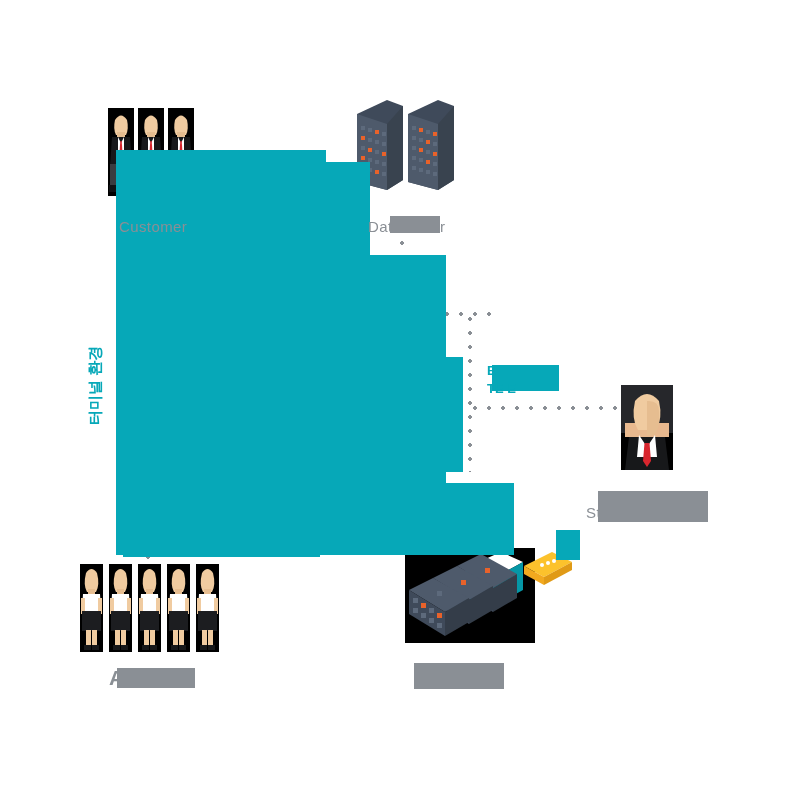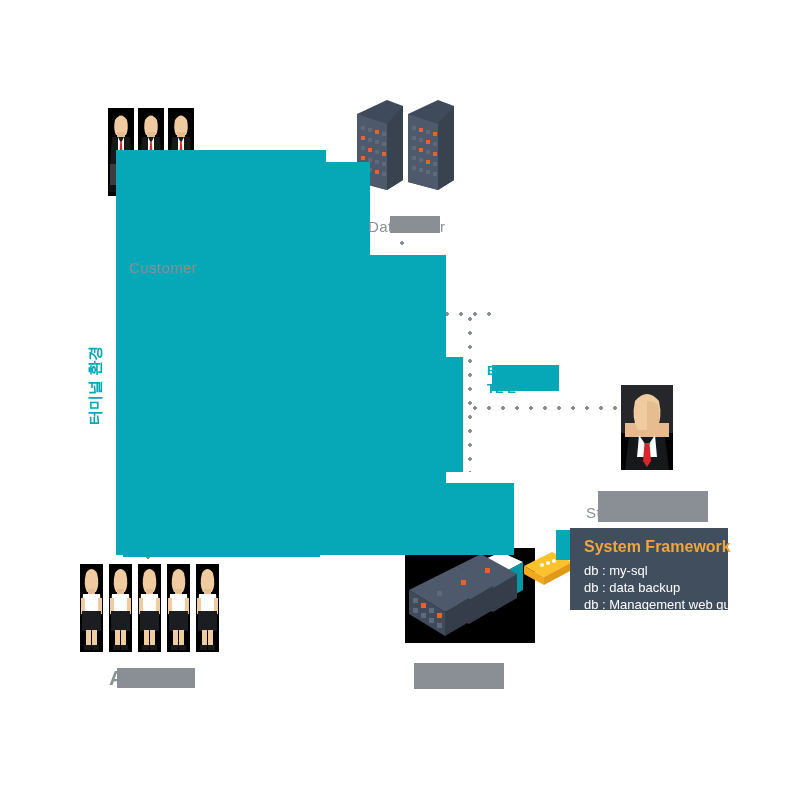--- a/index.html
+++ b/index.html
@@ -381,28 +381,22 @@
   <div class="teal-block" style="left:116px; top:150px; width:210px; height:405px;"></div>
   <div class="teal-block" style="left:326px; top:162px; width:44px; height:93px;"></div>
   <div class="teal-block" style="left:326px; top:255px; width:120px; height:300px;"></div>
   <div class="teal-block" style="left:438px; top:357px; width:25px; height:115px;"></div>
   <div class="teal-block" style="left:436px; top:483px; width:78px; height:72px;"></div>
   <div class="teal-block" style="left:492px; top:365px; width:67px; height:26px;"></div>
   <div class="teal-block" style="left:123px; top:551px; width:197px; height:6px;"></div>
   <div class="teal-block" style="left:426px; top:548px; width:68px; height:6px;"></div>
   <div class="teal-block" style="left:556px; top:530px; width:24px; height:30px;"></div>
 
-  <div class="sf-panel" style="left:570px; top:528px; width:158px; height:82px;">
-    <div class="sf-title">System Framework</div>
-    <div class="sf-item">db : my-sql</div>
-    <div class="sf-item">db : data backup</div>
-    <div class="sf-item">db : Management web gui</div>
-  </div>
-
-  <div class="lbl lbl-gray" style="left:129px; top:218px;margin-top:41px;">Customer</div>
+
+  <div class="lbl lbl-gray" style="left:119px; top:218px;">Customer</div>
 
   <div class="lbl lbl-gray" style="left:368px; top:218px;">Datacenter</div>
   <div class="redact" style="left:390px; top:216px; width:50px; height:17px;"></div>
 
   <div class="lbl lbl-teal" style="left:487px; top:363px;">E</div>
   <div class="lbl lbl-teal" style="left:487px; top:381px;">TE                    E</div>
 
   <div class="lbl lbl-gray" style="left:586px; top:504px;">St                          nt</div>
   <div class="redact" style="left:598px; top:491px; width:110px; height:31px;"></div>
 

